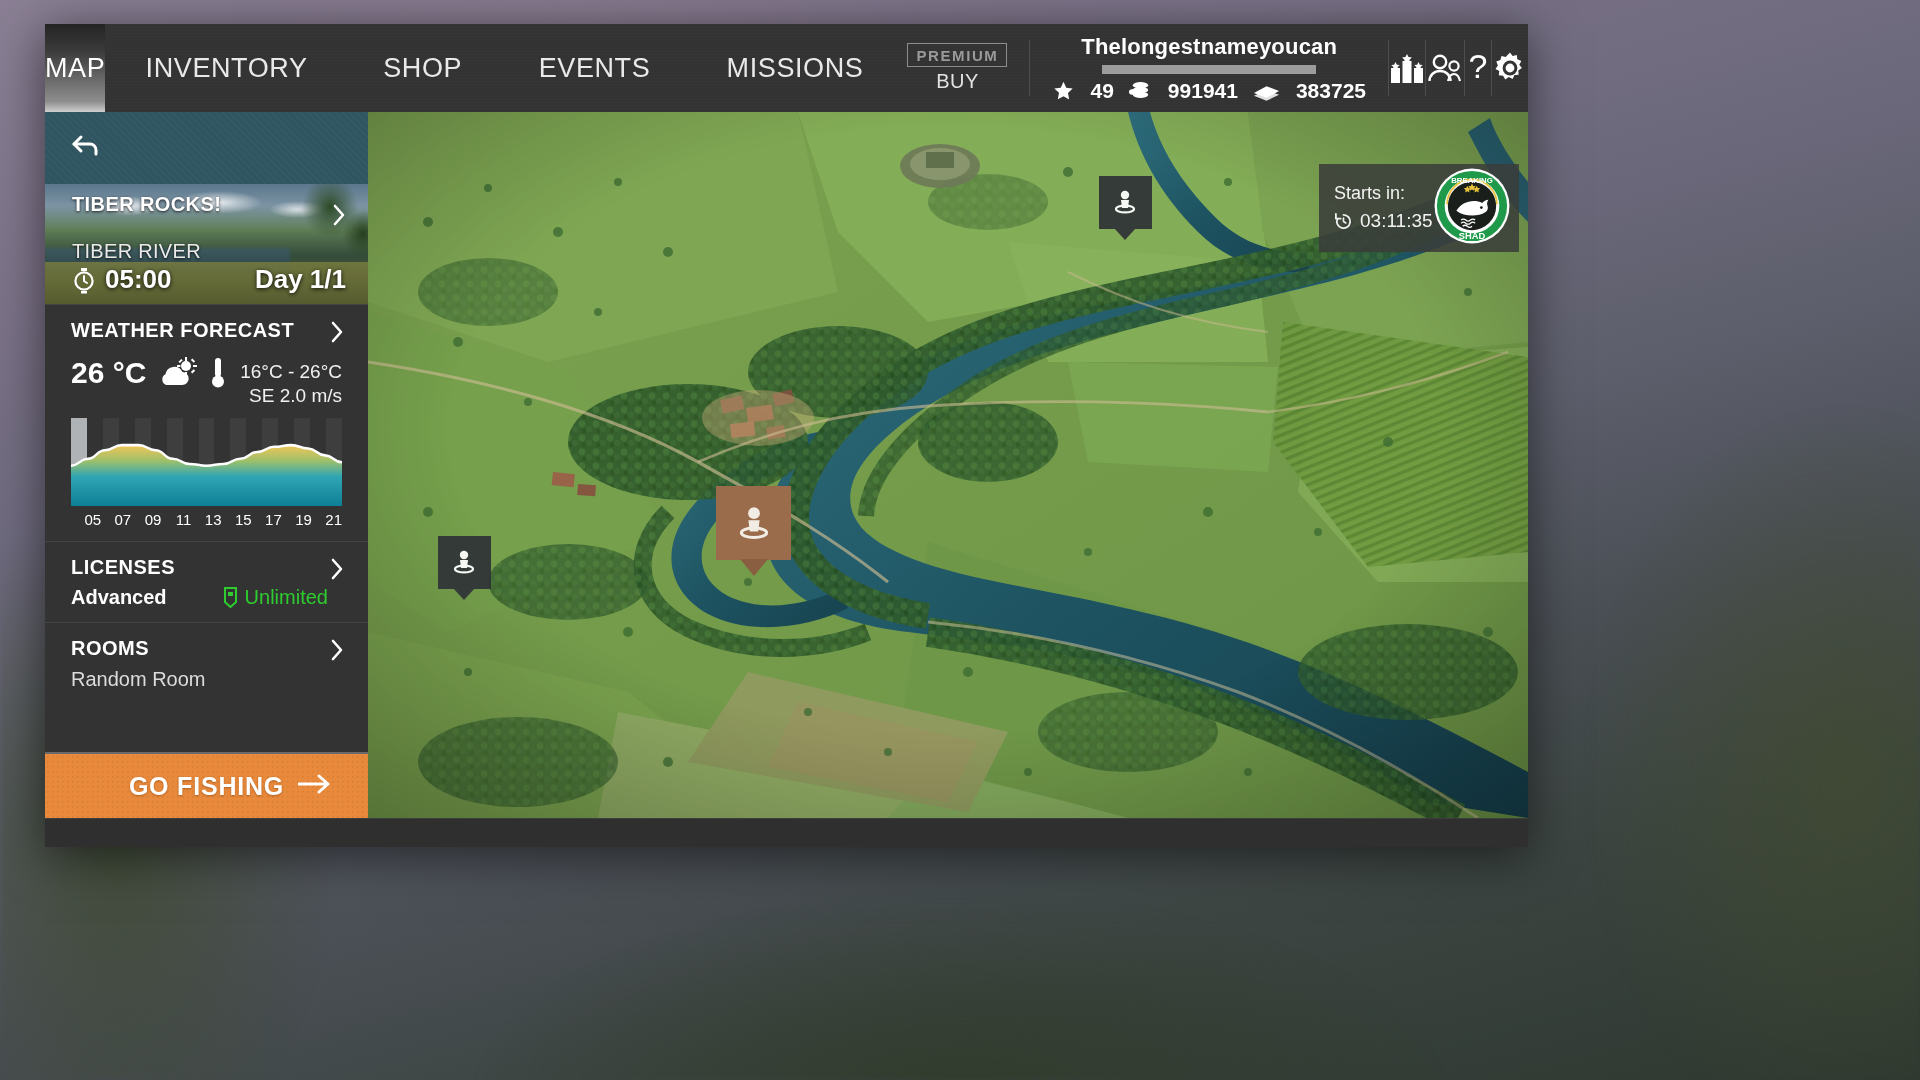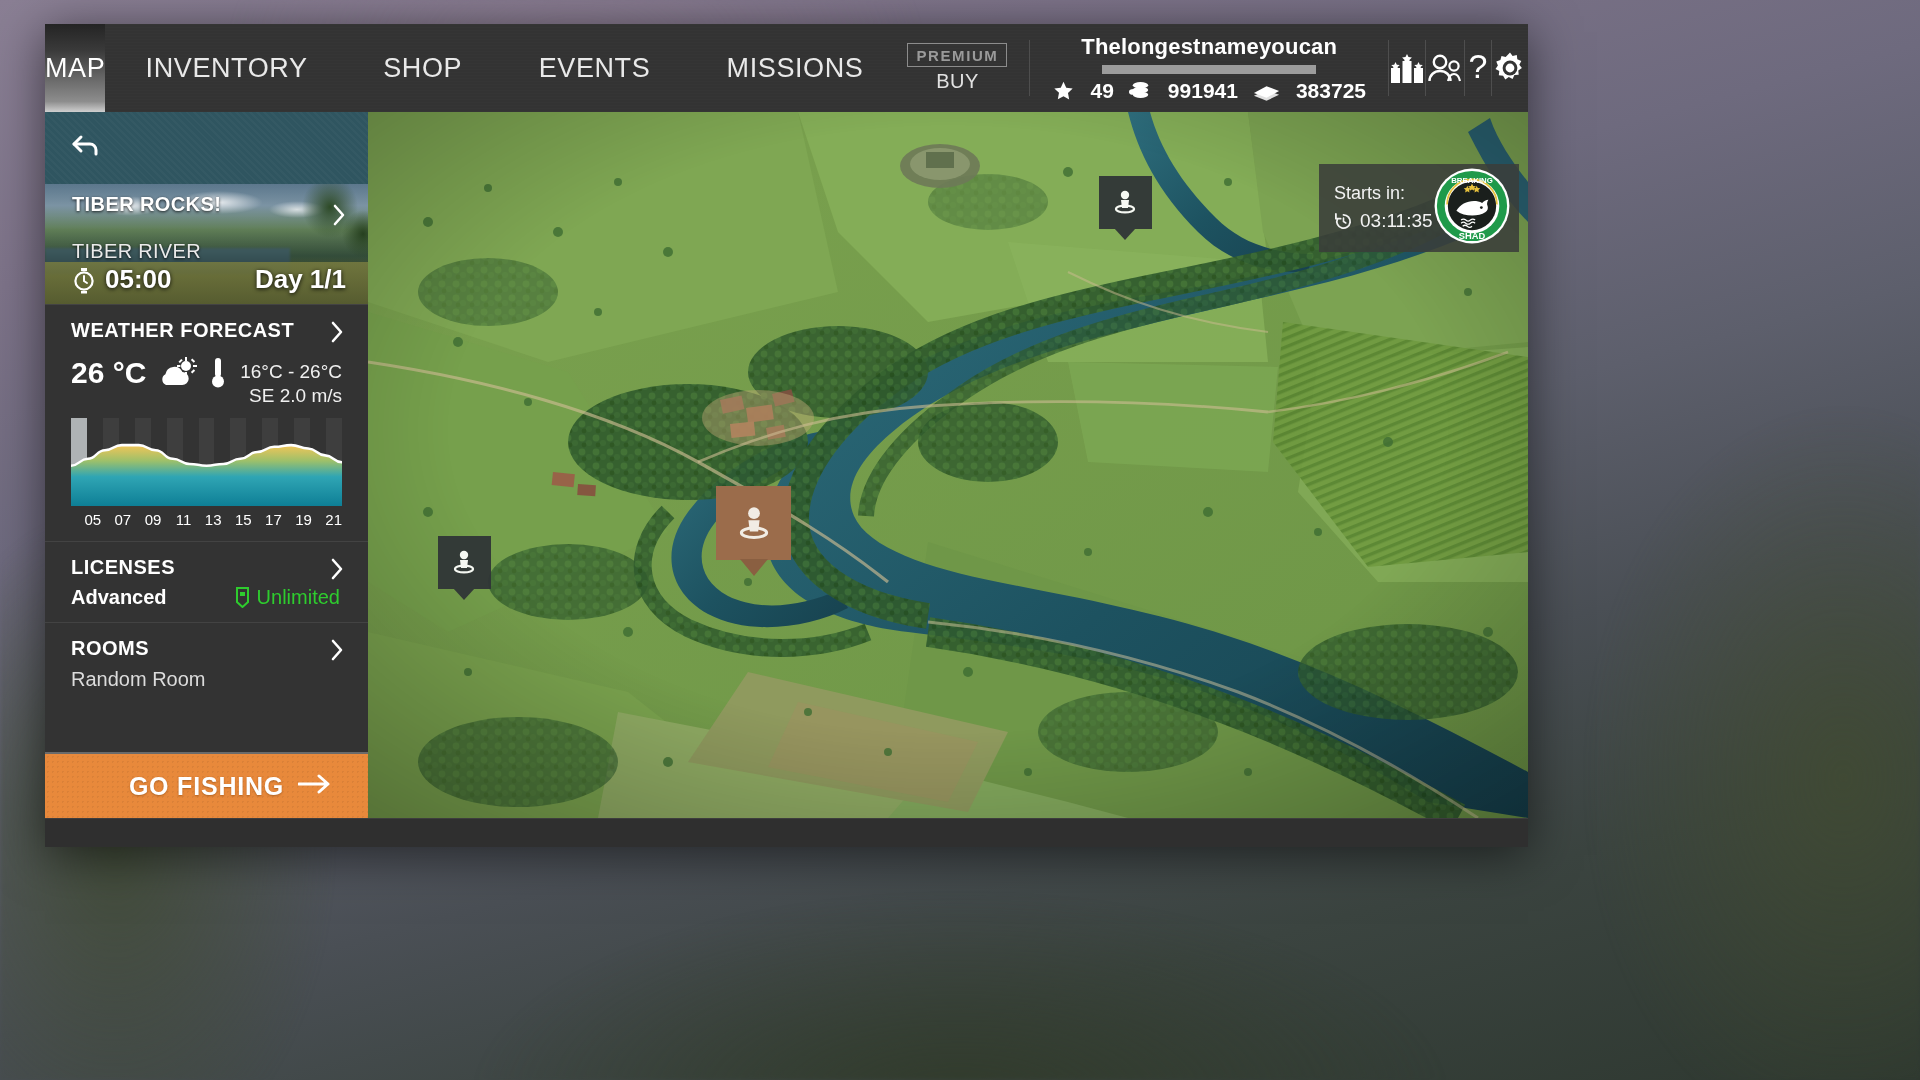--- a/index.html
+++ b/index.html
@@ -214,21 +214,21 @@
   .chart-bar.current { background: rgba(210,215,218,.78); }
   .chart-svg { position: absolute; inset: 0; width: 100%; height: 100%; }
   .chart-hours {
     display: flex; margin-top: 5px;
   }
   .chart-hours span {
     flex: 1; text-align: right;
     color: #ffffff; font-size: 15px; font-weight: normal;
   }
 
-  .lic-row { display: flex; align-items: center; gap: 16px; margin-top: 7px; }
+  .lic-row { display: flex; align-items: center; gap: 4px; margin-top: 7px; }
   .lic-name { color: #ffffff; font-size: 20px; font-weight: bold; }
   .lic-val { color: #2ecc2e; font-size: 20px; margin-left: 52px; display: flex; align-items: center; gap: 7px; }
 
   .gofish {
     margin-top: auto; flex: none;
     height: 66px;
     background: #e8893b;
     background-image: radial-gradient(rgba(0,0,0,.06) 1px, transparent 1px);
     background-size: 5px 5px;
     display: flex; align-items: center; justify-content: center;

